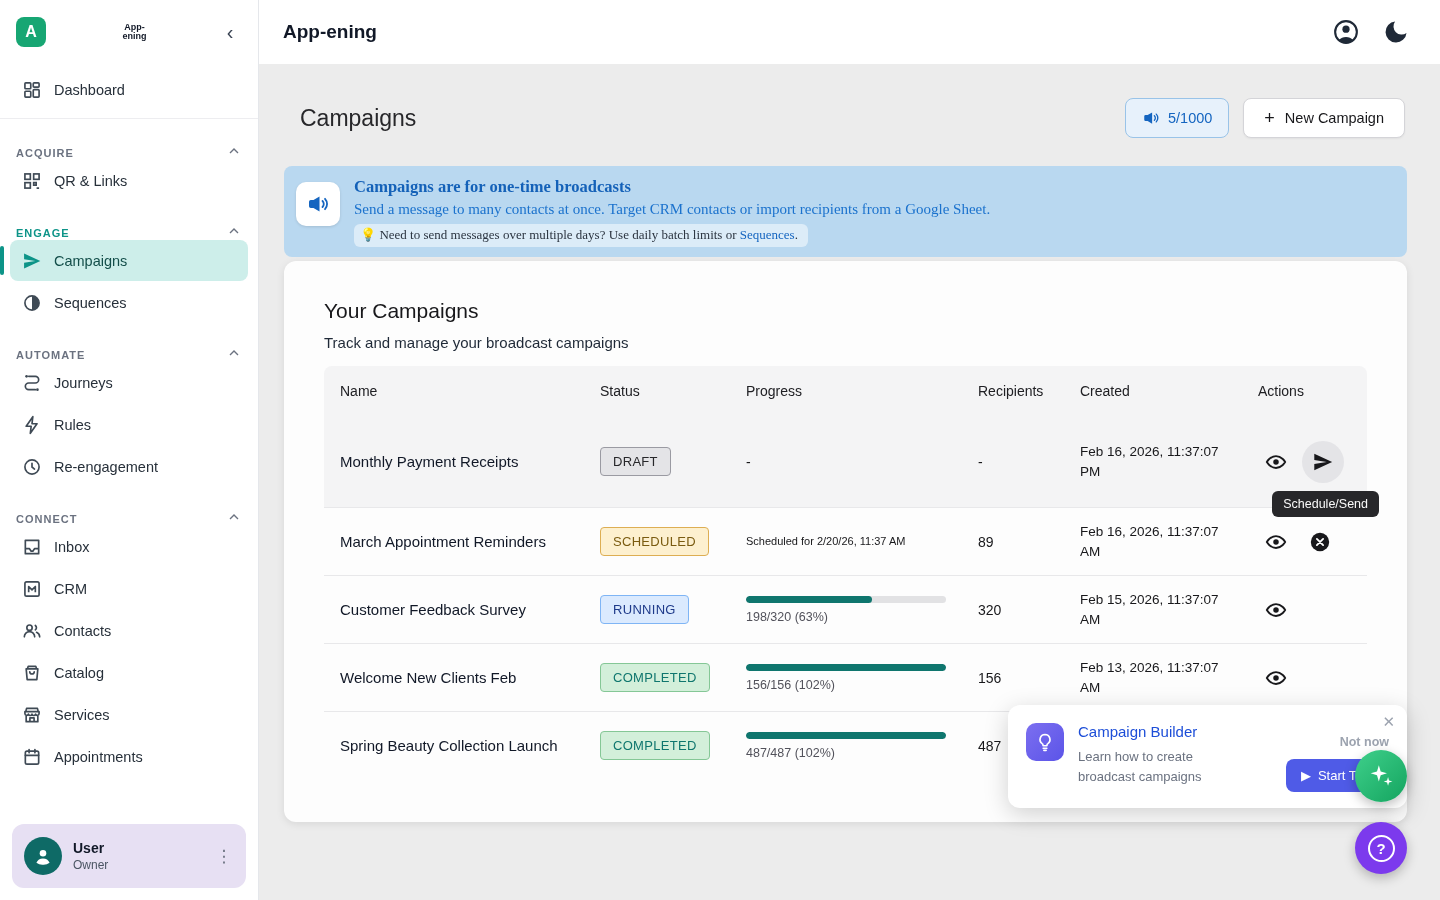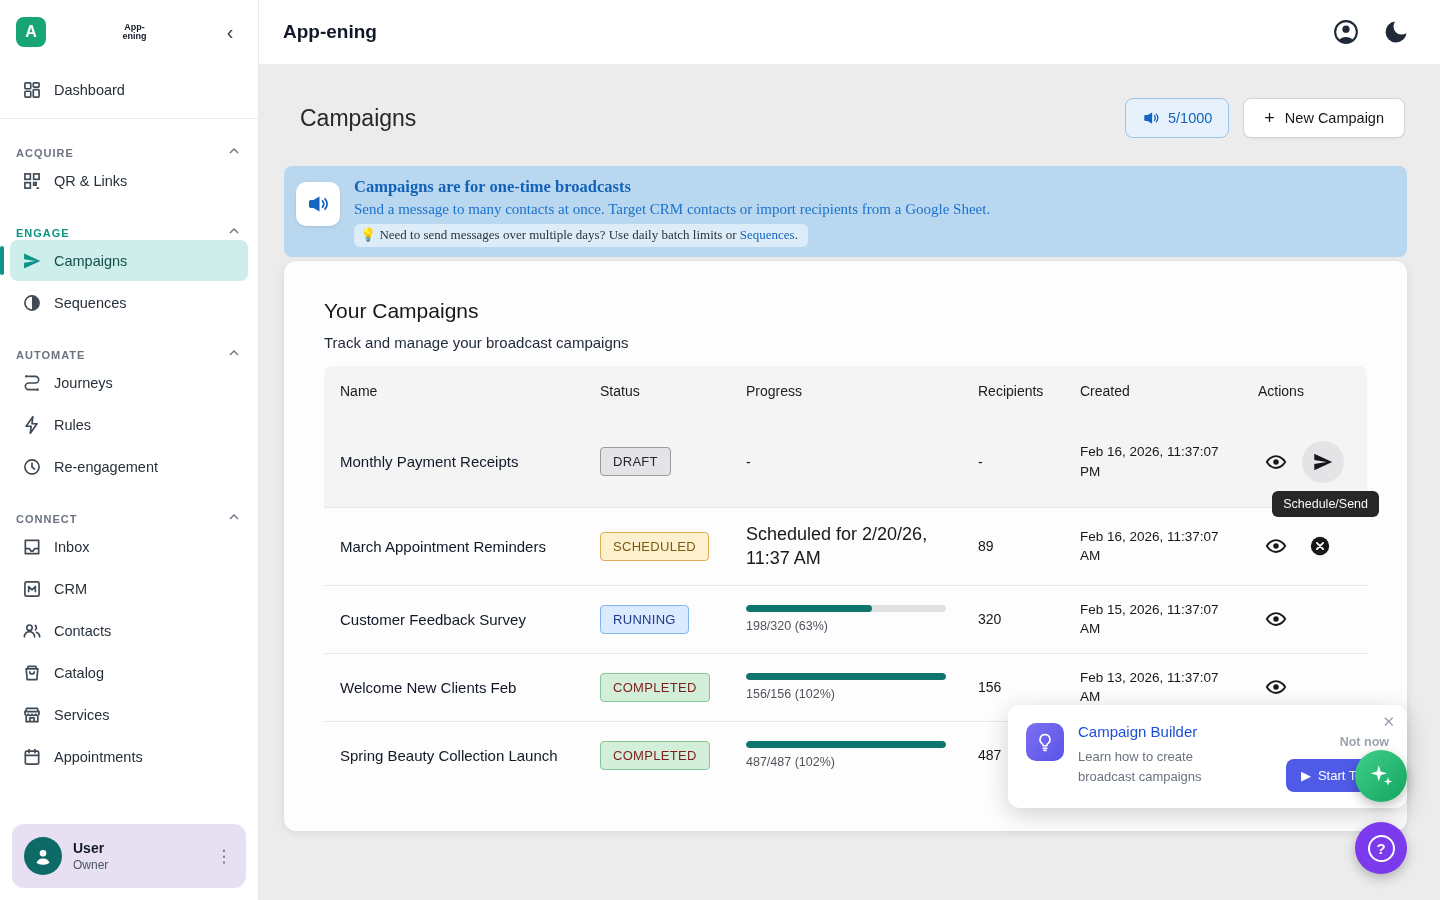--- a/index.html
+++ b/index.html
@@ -70,25 +70,25 @@
   .t-header { background:#f4f4f5; border-radius:8px 8px 0 0; height:50px; font-size:14px; color:#202024; font-weight:500; }
   .t-header > div { padding:0 16px; }
   .t-row { border-bottom:1px solid #e8e8ea; font-size:14px; color:#18181b; }
   .t-row > div { padding:14px 16px; }
   .t-row.hovered { background:#f4f4f5; }
   .cell-name { font-size:15px; color:#111827; }
   .badge { display:inline-block; padding:6px 12px; border-radius:4px; font-size:13px; letter-spacing:.3px; border:1px solid transparent; }
   .badge.draft { background:#e4e4e7; border-color:#9a9aa2; color:#27272a; }
   .badge.scheduled { background:#fdf0cf; border-color:#ddae53; color:#7a5b10; }
   .badge.running { background:#dbeafe; border-color:#7fb5f5; color:#1e3a8a; }
-  .badge.completed { background:#d3efda; border-color:#85c796; color:#7f1d1d; }
+  .badge.completed { background:#d3efda; border-color:#85c796; color:#0f766e; }
   .bar { width:200px; height:7px; border-radius:4px; background:#e2e2e4; overflow:hidden; }
   .bar-fill { height:100%; border-radius:4px; background:#0f766e; }
   .bar-caption { font-size:12.5px; color:#52525b; margin-top:7px; }
-  .sched-text { font-size:18px; color:#18181b; line-height:1.35; }
+  .sched-text { font-size:11px; color:#18181b; line-height:1.35; }
   .cell-created { font-size:13.5px; line-height:1.45; }
   .cell-actions { display:flex; align-items:center; gap:8px; position:relative; }
   .icon-btn { width:36px; height:36px; border-radius:50%; display:flex; align-items:center; justify-content:center; cursor:pointer; color:#18181b; }
   .icon-btn .ic { width:22px; height:22px; }
   .icon-btn.circled { background:#e4e4e7; width:42px; height:42px; }
   .tooltip { position:absolute; top:64px; right:-12px; background:#27272a; color:#fafafa; font-size:12.5px; padding:6px 11px; border-radius:6px; white-space:nowrap; z-index:30; }
 
   
   .popup { position:absolute; right:33px; bottom:92px; width:399px; background:#fff; border-radius:12px; box-shadow:0 6px 24px rgba(0,0,0,.18); padding:18px 18px 16px; z-index:40; }
   .popup-close { position:absolute; top:8px; right:12px; color:#9ca3af; font-size:15px; cursor:pointer; }

